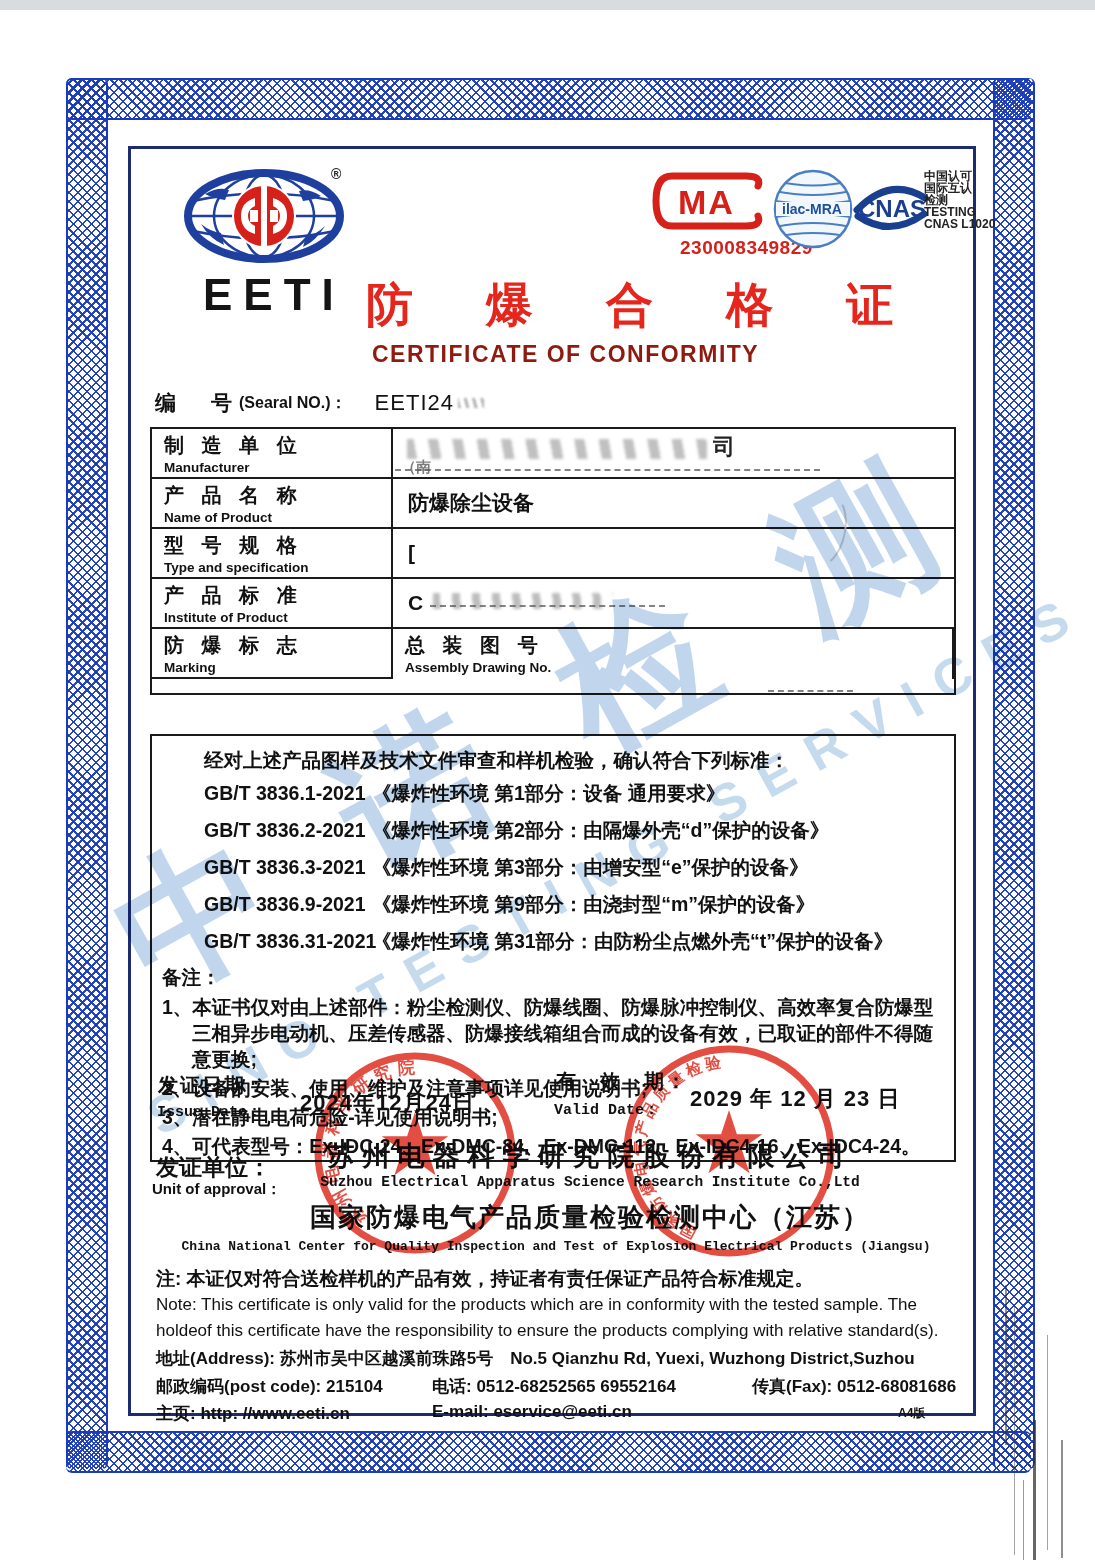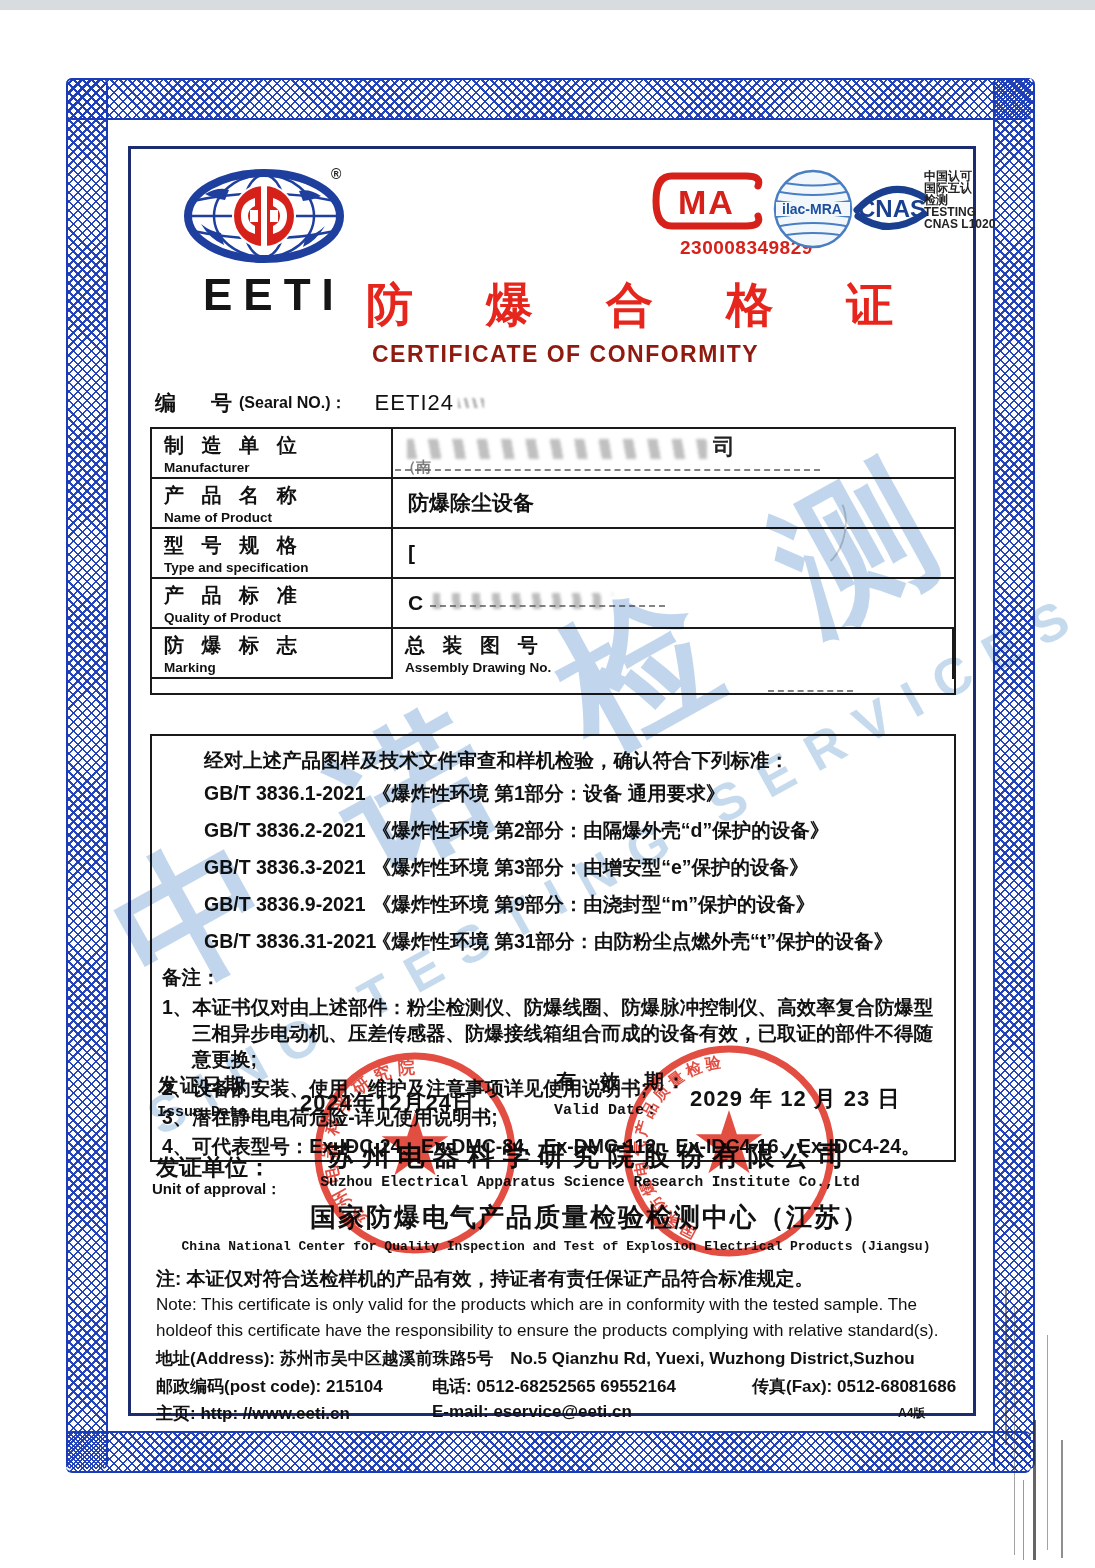--- a/index.html
+++ b/index.html
@@ -191,21 +191,21 @@
     <div class="lc">
       <span class="cn">型 号 规 格</span>
       <span class="en">Type and specification</span>
     </div>
     <div class="vc">
       <span>[</span>
     </div>
 
     <div class="lc">
       <span class="cn">产 品 标 准</span>
-      <span class="en">Quality of Product</span>
+      <span class="en">Institute of Product</span>
     </div>
     <div class="vc">
       <span>C</span>
       <span class="std-smudge"></span>
     </div>
 
     <div class="lc">
       <span class="cn">防 爆 标 志</span>
       <span class="en">Marking</span>
     </div>

